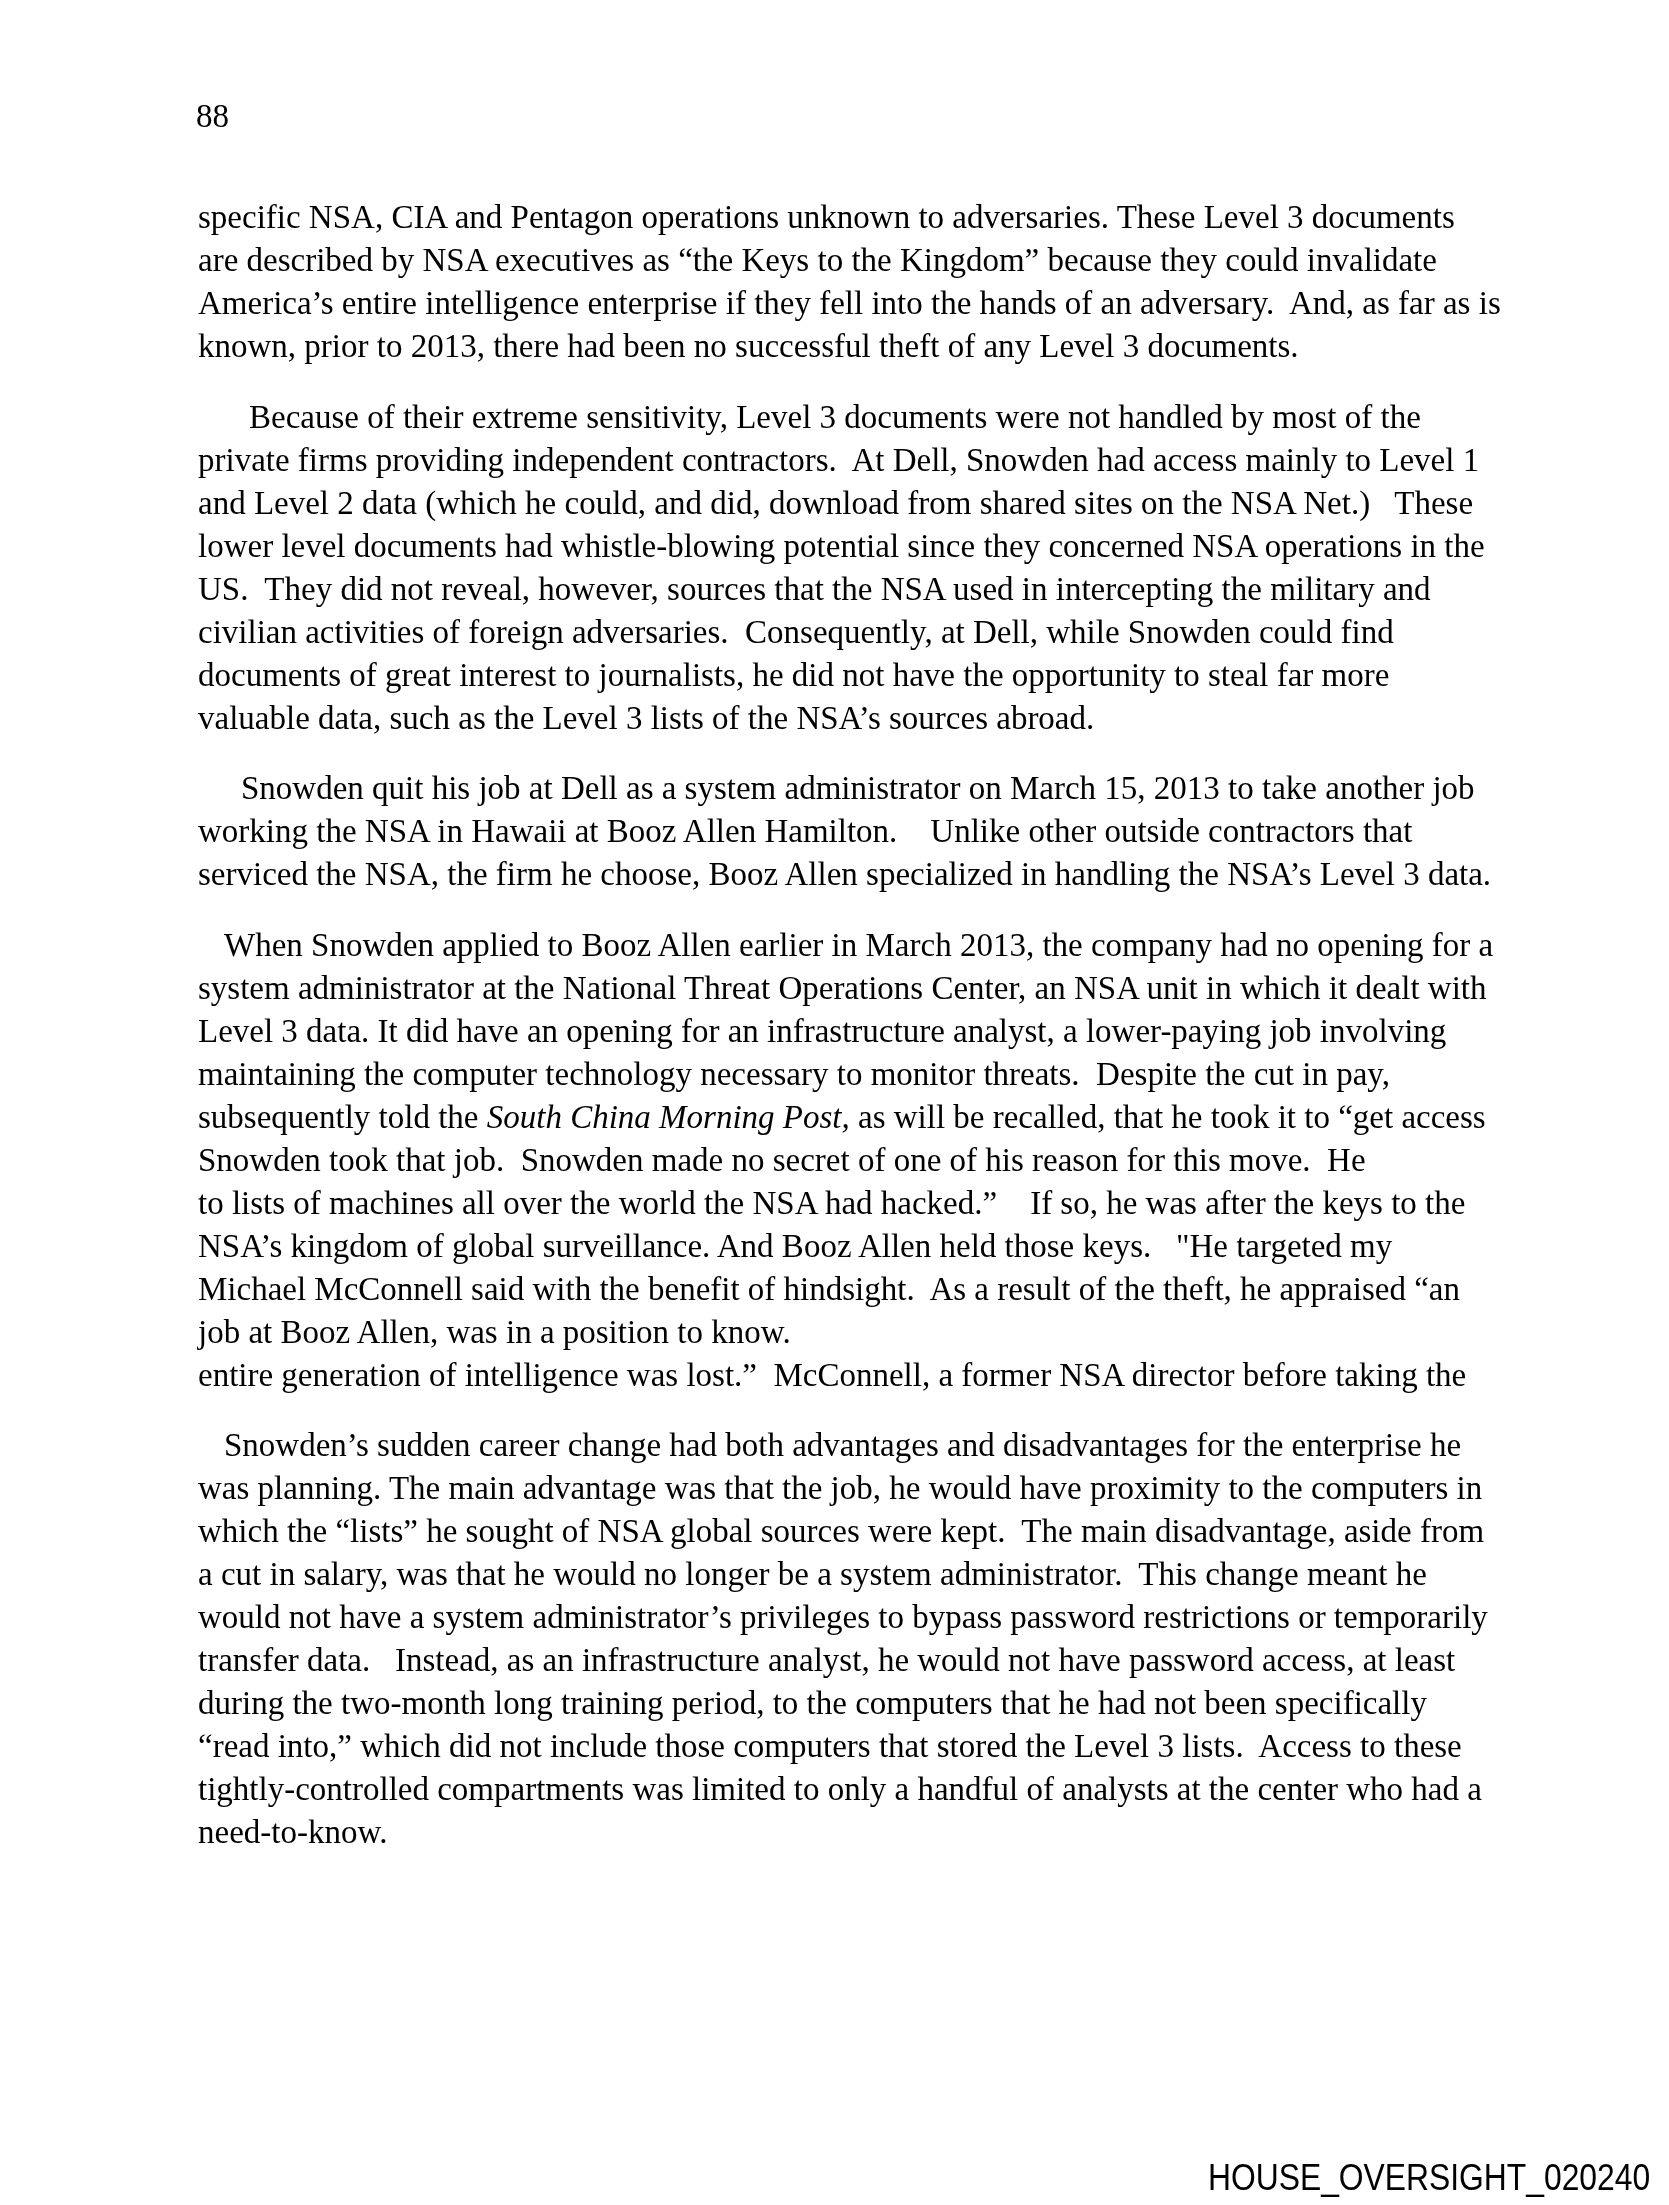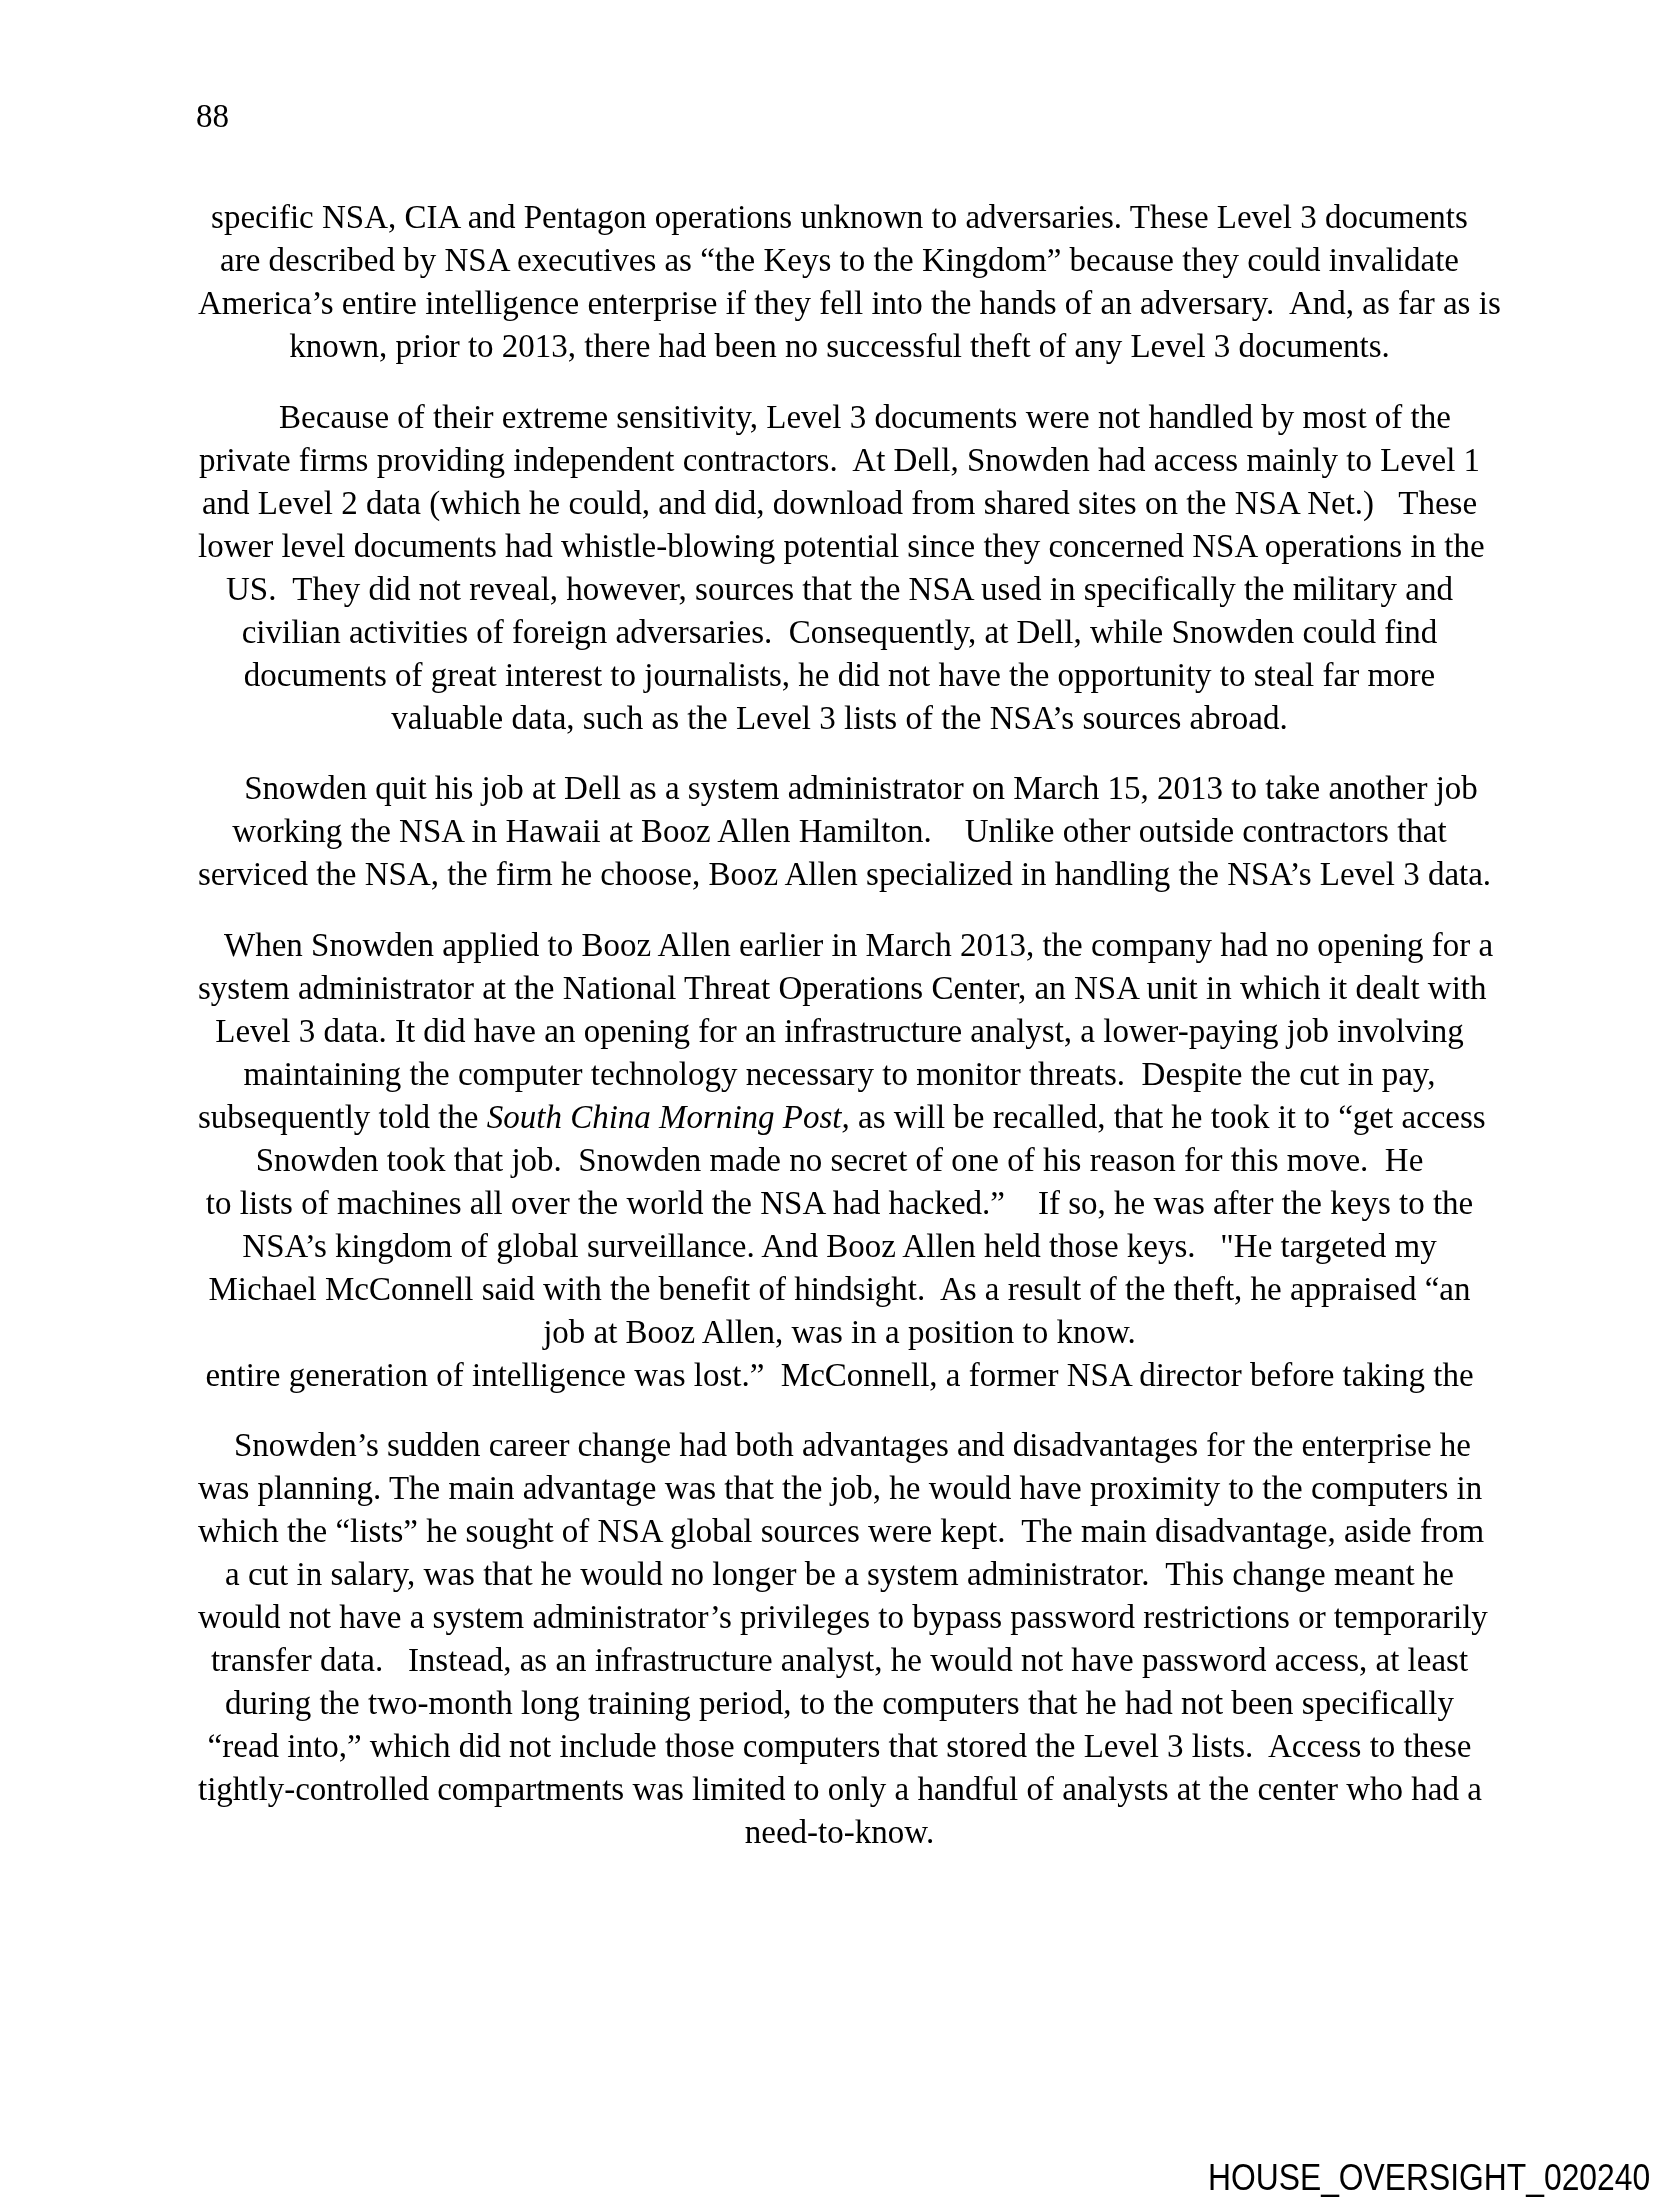--- a/index.html
+++ b/index.html
@@ -1,18 +1,18 @@
 <!DOCTYPE html>
 <html style="font-size:10.5px"><head>
 <meta charset="utf-8">
 <style>
   html, body { margin: 0; padding: 0; background: #ffffff; }
   body { width: 1669px; height: 2205px; position: relative; overflow: hidden; }
   .page { position: absolute; left: 0; top: 0; width: 1669px; height: 2205px; background: #ffffff; color: #000000; }
-  .serif { font-family: "Liberation Serif", "DejaVu Serif", serif; font-size: 33px; text-align: center; }
+  .serif { font-family: "Liberation Serif", "DejaVu Serif", serif; font-size: 33px; }
   .page-number { position: absolute; left: 196px; top: 97px; line-height: 39px; }
   .body-text { position: absolute; left: 198px; top: 196px; width: 1283px; }
   .para { margin: 0 0 27.5px 0; }
   .line { display: block; height: 43px; line-height: 43px; white-space: pre; }
   .line span.seg { white-space: pre; margin-top: 20px; }
   .italic { font-style: italic; }
   .footer { position: absolute; left: 1208px; top: 2157px; font-family: "Liberation Sans", "DejaVu Sans", sans-serif; font-size: 37px; line-height: 42px; white-space: pre; transform-origin: left top; transform: scaleX(0.86); }
 </style>
 </head>
 <body>
@@ -24,21 +24,21 @@
         <div class="line" style="padding-left: 0px;"><span class="seg">specific NSA, CIA and Pentagon operations unknown to adversaries. These Level 3 documents</span></div>
         <div class="line"><span class="seg">are described by NSA executives as “the Keys to the Kingdom” because they could invalidate</span></div>
         <div class="line"><span class="seg">America’s entire intelligence enterprise if they fell into the hands of an adversary.  And, as far as is</span></div>
         <div class="line"><span class="seg">known, prior to 2013, there had been no successful theft of any Level 3 documents.</span></div>
       </div>
       <div class="para">
         <div class="line" style="padding-left: 51px;"><span class="seg">Because of their extreme sensitivity, Level 3 documents were not handled by most of the</span></div>
         <div class="line"><span class="seg">private firms providing independent contractors.  At Dell, Snowden had access mainly to Level 1</span></div>
         <div class="line"><span class="seg">and Level 2 data (which he could, and did, download from shared sites on the NSA Net.)   These</span></div>
         <div class="line"><span class="seg">lower level documents had whistle-blowing potential since they concerned NSA operations in the</span></div>
-        <div class="line"><span class="seg">US.  They did not reveal, however, sources that the NSA used in specifically the military and</span></div>
+        <div class="line"><span class="seg">US.  They did not reveal, however, sources that the NSA used in intercepting the military and</span></div>
         <div class="line"><span class="seg">civilian activities of foreign adversaries.  Consequently, at Dell, while Snowden could find</span></div>
         <div class="line"><span class="seg">documents of great interest to journalists, he did not have the opportunity to steal far more</span></div>
         <div class="line"><span class="seg">valuable data, such as the Level 3 lists of the NSA’s sources abroad.</span></div>
       </div>
       <div class="para">
         <div class="line" style="padding-left: 43px;"><span class="seg">Snowden quit his job at Dell as a system administrator on March 15, 2013 to take another job</span></div>
         <div class="line"><span class="seg">working the NSA in Hawaii at Booz Allen Hamilton.    Unlike other outside contractors that</span></div>
         <div class="line"><span class="seg">serviced the NSA, the firm he choose, Booz Allen specialized in handling the NSA’s Level 3 data.</span></div>
       </div>
       <div class="para">

